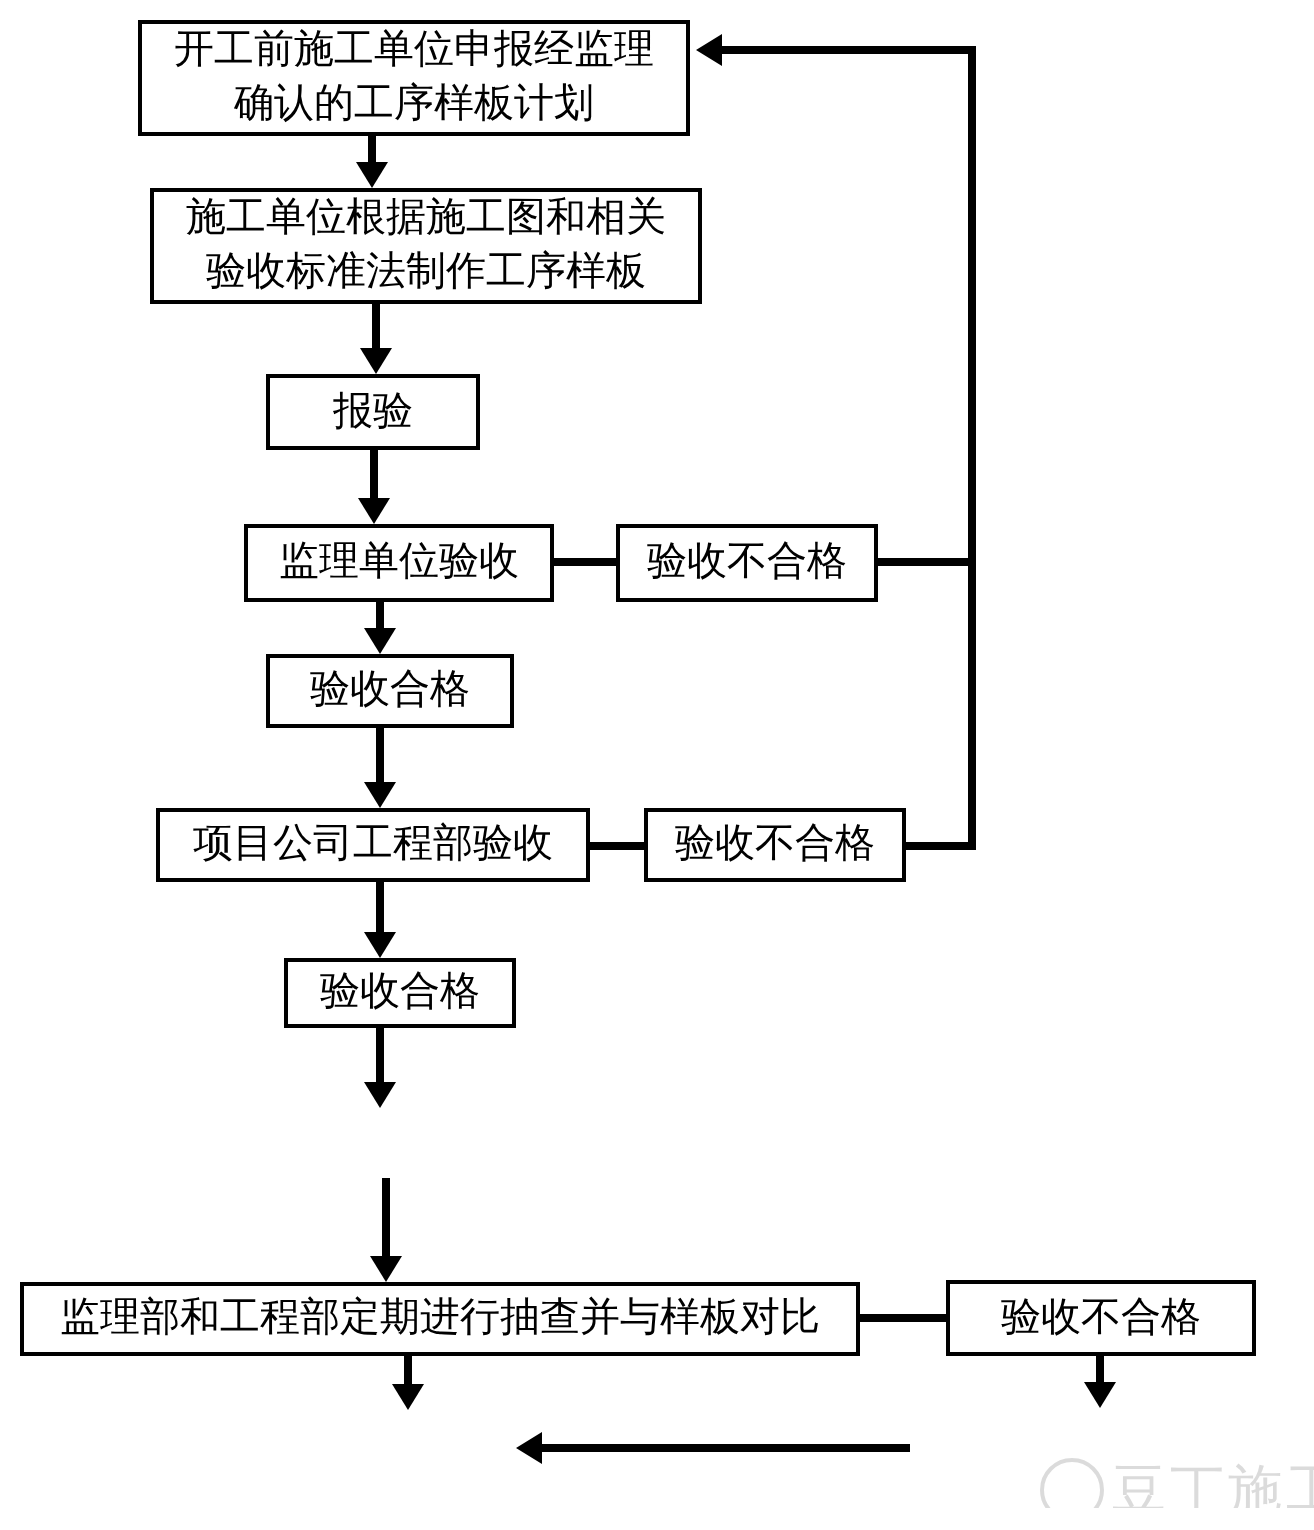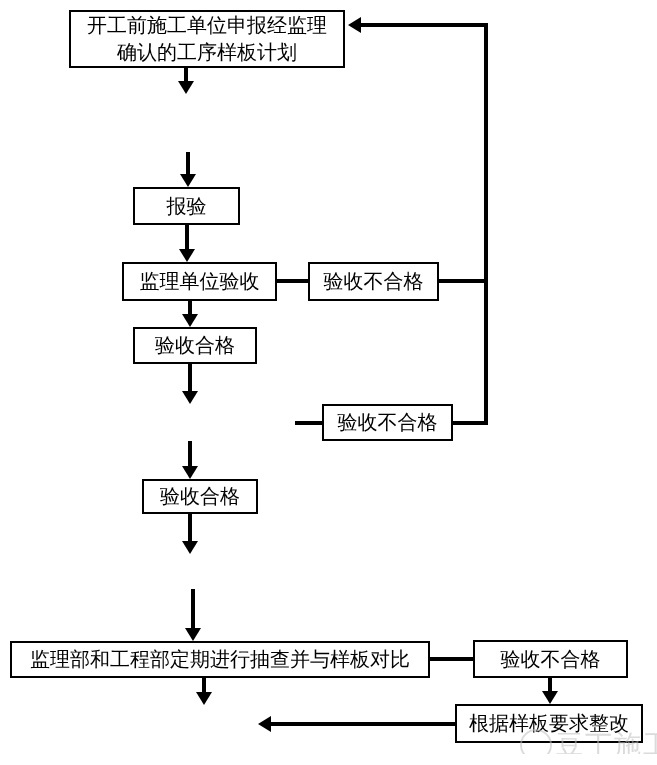--- a/index.html
+++ b/index.html
@@ -53,58 +53,62 @@
 </head>
 <body>
 
 <div id="canvas">
 
   <div class="box" style="left:69px;top:10px;width:276px;height:58px">
     <span>开工前施工单位申报经监理
 确认的工序样板计划</span>
   </div>
 
+  <div class="box" style="left:75px;top:94px;width:276px;height:58px">
+    <span>施工单位根据施工图和相关
+验收标准法制作工序样板</span>
+  </div>
 
   <div class="box" style="left:122px;top:262px;width:155px;height:39px">
     <span>监理单位验收</span>
   </div>
 
   <div class="box" style="left:133px;top:187px;width:107px;height:38px">
     <span>报验</span>
   </div>
 
   <div class="box" style="left:308px;top:262px;width:131px;height:39px">
     <span>验收不合格</span>
   </div>
 
   <div class="box" style="left:133px;top:327px;width:124px;height:37px">
     <span>验收合格</span>
   </div>
 
+  <div class="box" style="left:78px;top:404px;width:217px;height:37px">
+    <span>项目公司工程部验收</span>
+  </div>
 
   <div class="box" style="left:322px;top:404px;width:131px;height:37px">
     <span>验收不合格</span>
   </div>
 
   <div class="box" style="left:142px;top:479px;width:116px;height:35px">
     <span>验收合格</span>
   </div>
 
 
   <div class="box" style="left:10px;top:641px;width:420px;height:37px">
     <span>监理部和工程部定期进行抽查并与样板对比</span>
   </div>
 
   <div class="box" style="left:473px;top:640px;width:155px;height:38px">
     <span>验收不合格</span>
   </div>
 
-  <div class="box" style="left:455px;top:704px;width:188px;height:39px">
-    <span>根据样板要求整改</span>
-  </div>
 
 
   <div class="vline" style="left:184px;top:68px;height:15px"></div>
   <div class="arrow-down" style="left:178px;top:81px"></div>
 
   <div class="vline" style="left:186px;top:152px;height:23px"></div>
   <div class="arrow-down" style="left:180px;top:174px"></div>
 
   <div class="vline" style="left:185px;top:225px;height:25px"></div>
   <div class="arrow-down" style="left:179px;top:249px"></div>

